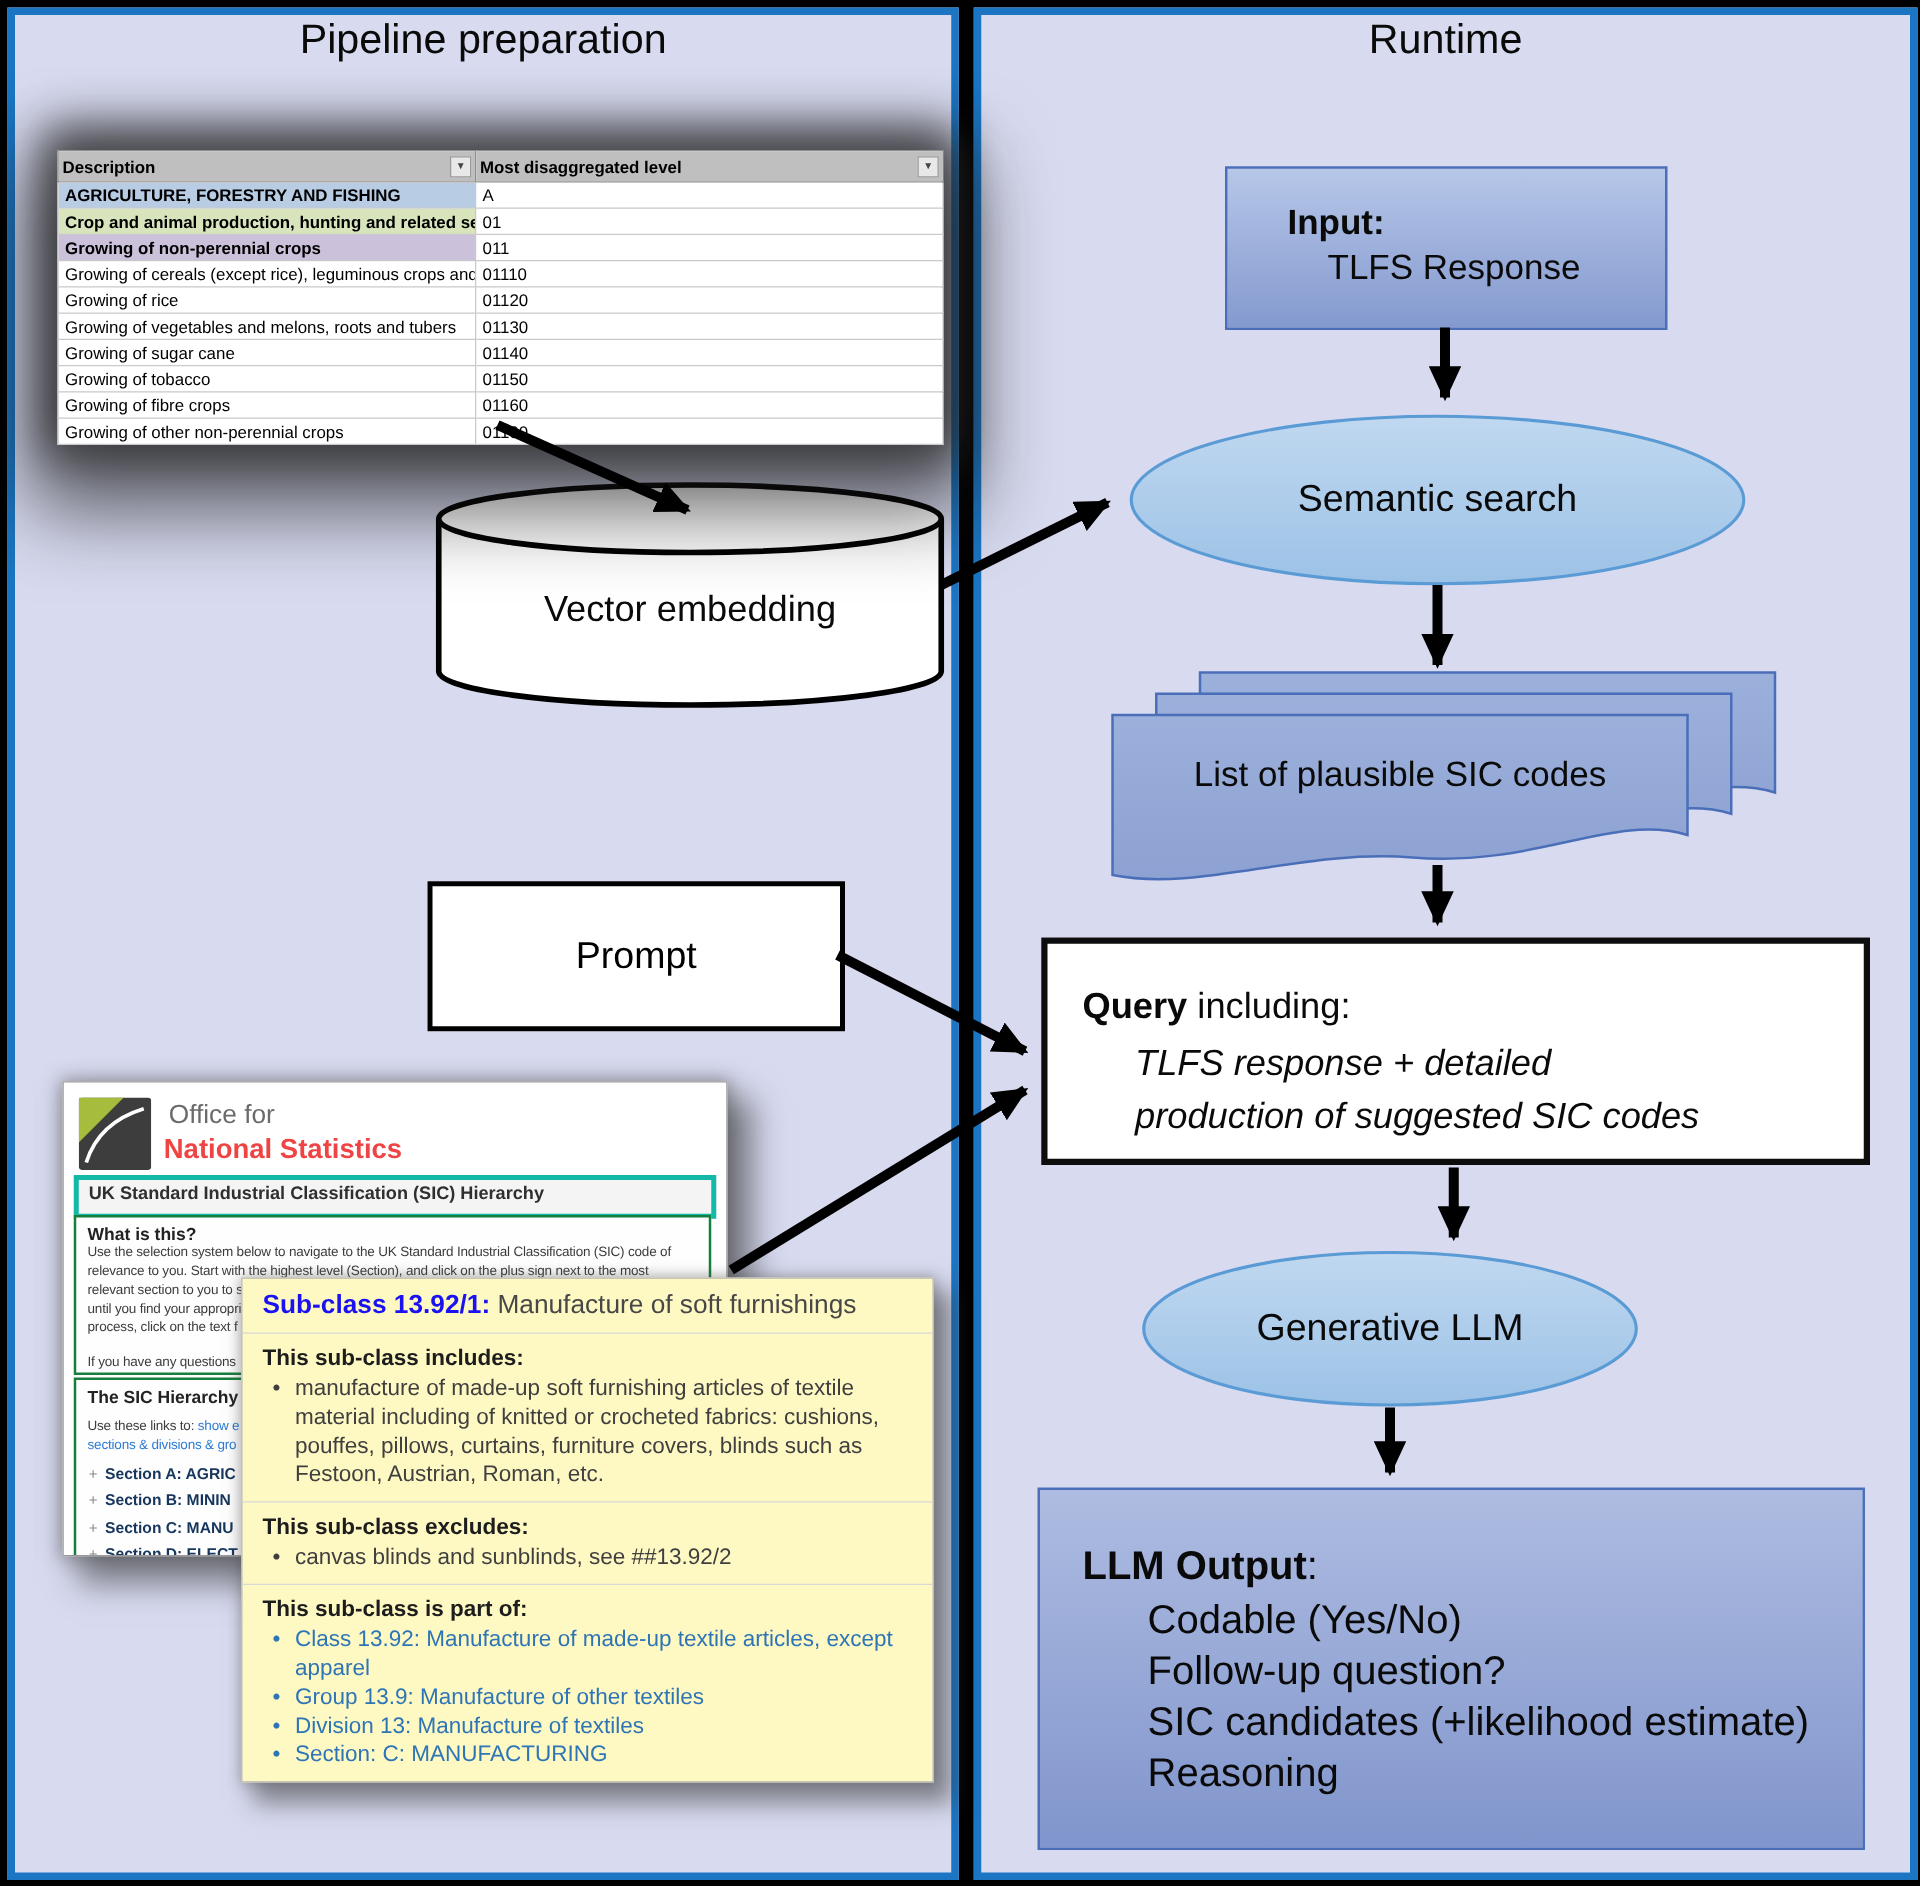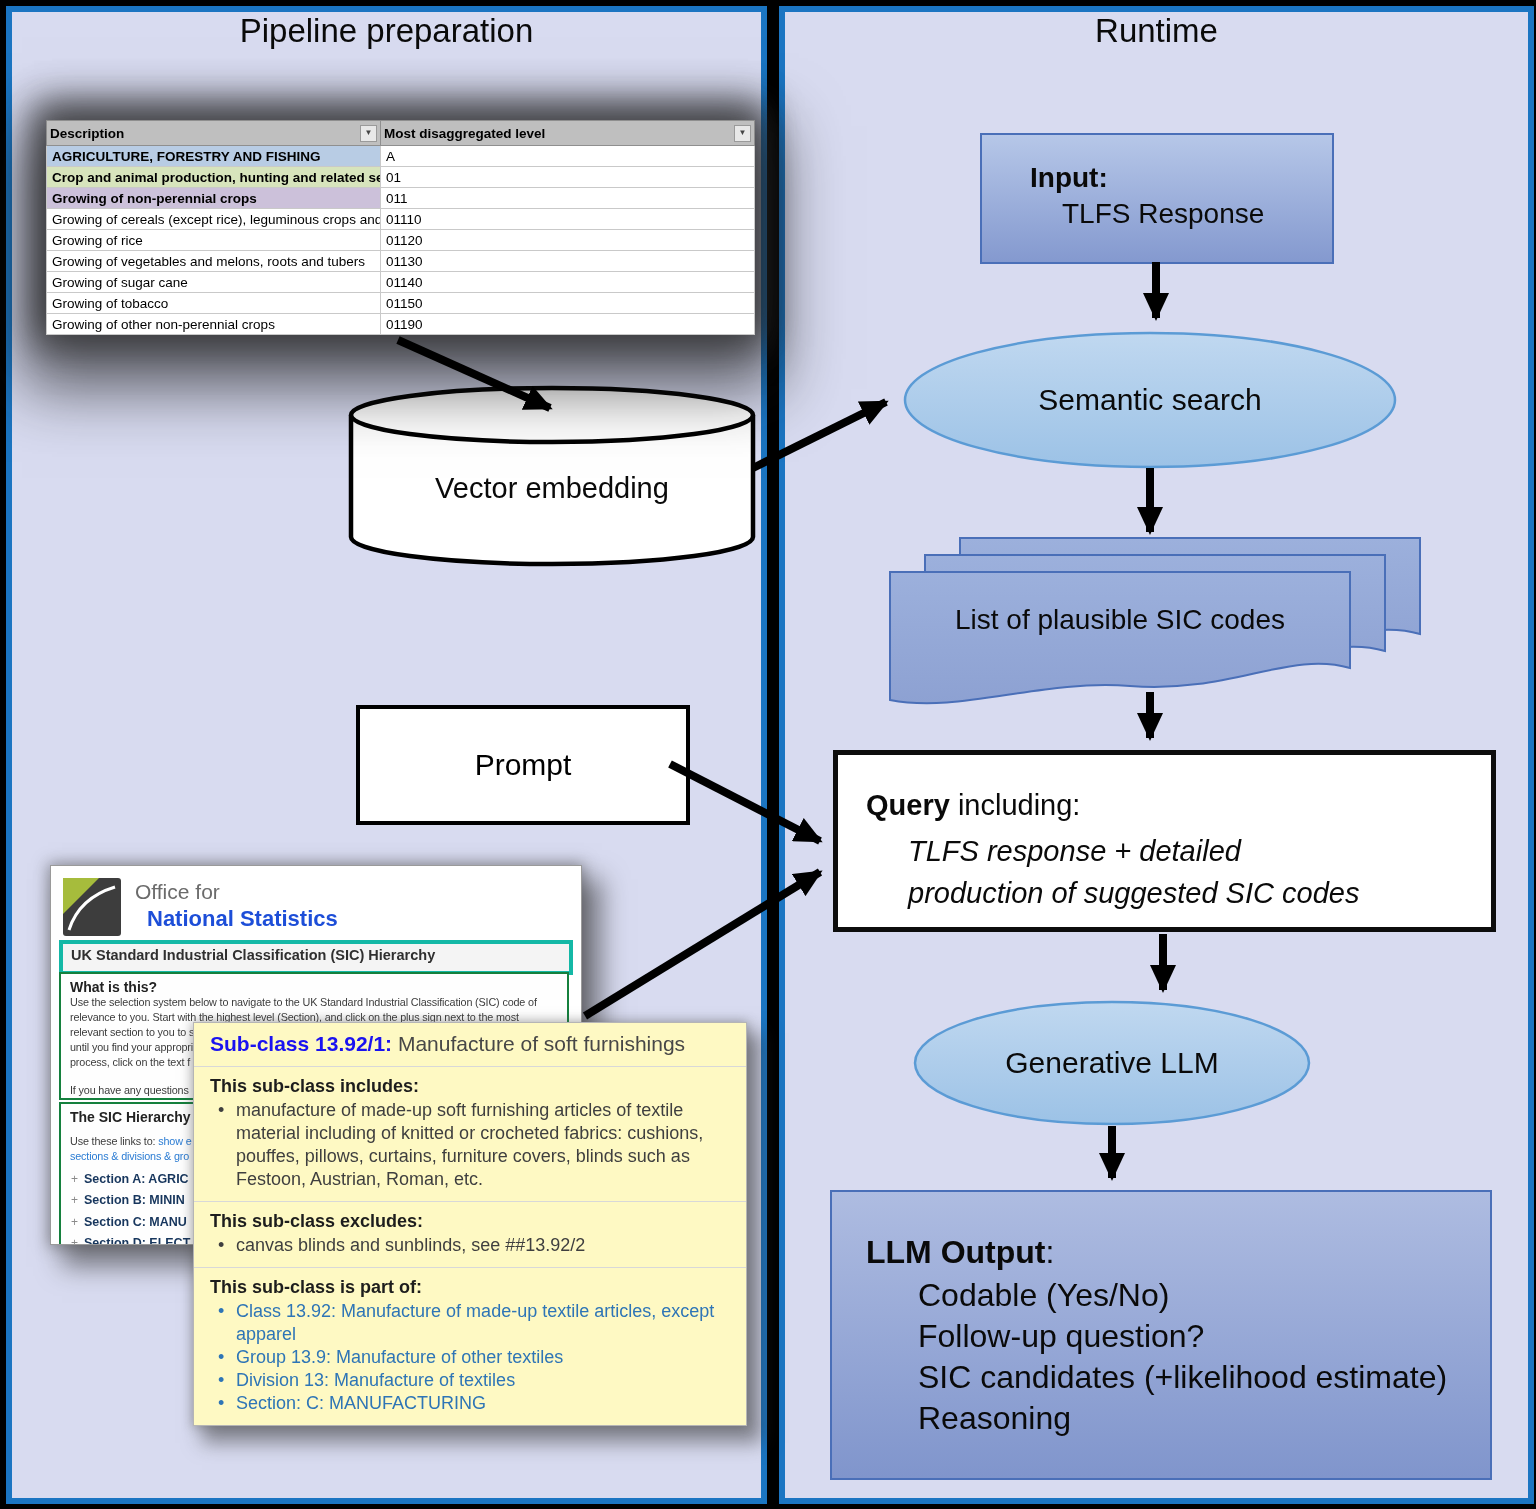--- a/index.html
+++ b/index.html
@@ -30,21 +30,21 @@
   .r2 td.desc{background:#ccc1da;font-weight:bold;}
 
   
   .shape-label{position:absolute;text-align:center;color:#0a0a0a;z-index:4;}
   .lbl-cyl{left:351px;width:402px;top:472px;font-size:29px;}
   .lbl-sem{left:905px;width:490px;top:383px;font-size:30px;}
   .lbl-doc{left:890px;width:460px;top:604px;font-size:28px;}
   .lbl-llm{left:915px;width:394px;top:1046px;font-size:30px;}
 
   
-  .prompt-box{position:absolute;left:356px;top:705px;width:326px;height:112px;background:#fff;
+  .prompt-box{position:absolute;left:342px;top:705px;width:326px;height:112px;background:#fff;
               border:4px solid #000;z-index:3;display:flex;align-items:center;justify-content:center;font-size:30px;}
 
   
   .input-box{position:absolute;left:980px;top:133px;width:350px;height:127px;z-index:3;
              background:linear-gradient(#b6c7e8,#8499cf);border:2px solid #4a6fb8;font-size:28px;color:#0a0a0a;}
   .input-box .l1{margin:27px 0 4px 48px;font-weight:bold;}
   .input-box .l2{margin-left:80px;}
   .query-box{position:absolute;left:833px;top:750px;width:653px;height:172px;background:#fff;
              border:5px solid #0d0d0d;z-index:3;font-size:29px;color:#0a0a0a;}
   .query-box .l1{margin:34px 0 8px 28px;}
@@ -54,21 +54,21 @@
   .out-box .ttl{margin:42px 0 4px 34px;}
   .out-box .itm{margin-left:86px;line-height:41px;}
   .b{font-weight:bold;}
 
   
   .ons{position:absolute;left:50px;top:865px;width:530px;height:378px;background:#fff;z-index:5;
        border:1px solid #9a9a9a;overflow:hidden;color:#333;
        box-shadow:0 0 14px 2px rgba(70,70,70,.5),16px 18px 24px 4px rgba(45,45,45,.55);}
   .ons-logo{position:absolute;left:12px;top:12px;width:58px;height:58px;}
   .ons-l1{position:absolute;left:84px;top:14px;font-size:21px;color:#6b6b6b;}
-  .ons-l2{position:absolute;left:96px;top:40px;font-size:22px;font-weight:bold;color:#1d4ed8;}
+  .ons-l2{position:absolute;left:80px;top:40px;font-size:22px;font-weight:bold;color:#ef4444;}
   .ons-titlebar{position:absolute;left:8px;top:74px;width:498px;height:24px;background:#f4f4f4;
                 border:4px solid #14b8a6;font-size:14.5px;font-weight:bold;color:#2f2f2f;
                 padding:3px 0 0 8px;white-space:nowrap;overflow:hidden;}
   .ons-box{position:absolute;left:8px;width:506px;border:2px solid #15803d;background:#fefefe;overflow:hidden;}
   .ons-box-what{top:106px;height:124px;}
   .ons-box-hier{top:236px;height:140px;}
   .ons-h{font-size:14px;font-weight:bold;color:#222;margin:5px 0 0 9px;}
   .ons-p{font-size:10.8px;letter-spacing:-0.15px;color:#3c3c3c;margin:0 0 0 9px;line-height:15px;white-space:nowrap;}
   .ons-p:first-of-type{margin-top:6px;}
   .ons-q{margin-top:13px;}
@@ -178,20 +178,24 @@
           </tr>
       <tr>
         <td class="desc">Growing of sugar cane</td>
         <td>01140</td>
           </tr>
       <tr>
         <td class="desc">Growing of tobacco</td>
         <td>01150</td>
           </tr>
       <tr>
+        <td class="desc">Growing of fibre crops</td>
+        <td>01160</td>
+          </tr>
+      <tr>
         <td class="desc">Growing of other non-perennial crops</td>
         <td>01190</td>
           </tr>
     </tbody>
       </table>
   </div>
 
   <div class="shape-label lbl-cyl">Vector embedding</div>
   <div class="shape-label lbl-sem">Semantic search</div>
   <div class="shape-label lbl-doc">List of plausible SIC codes</div>

